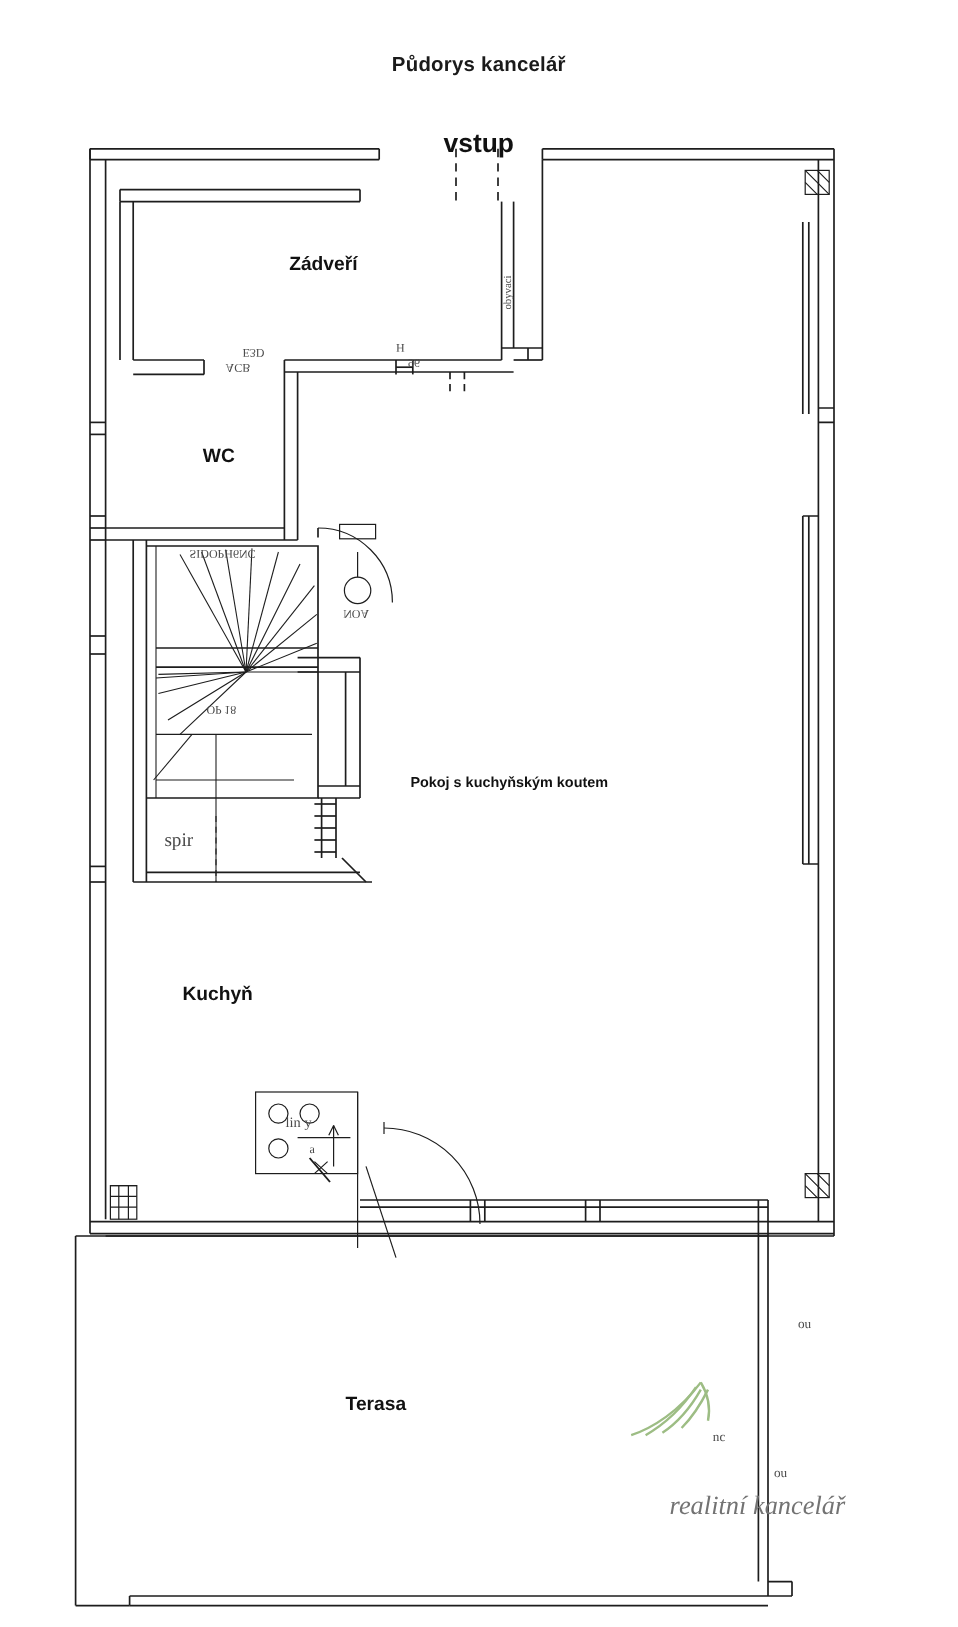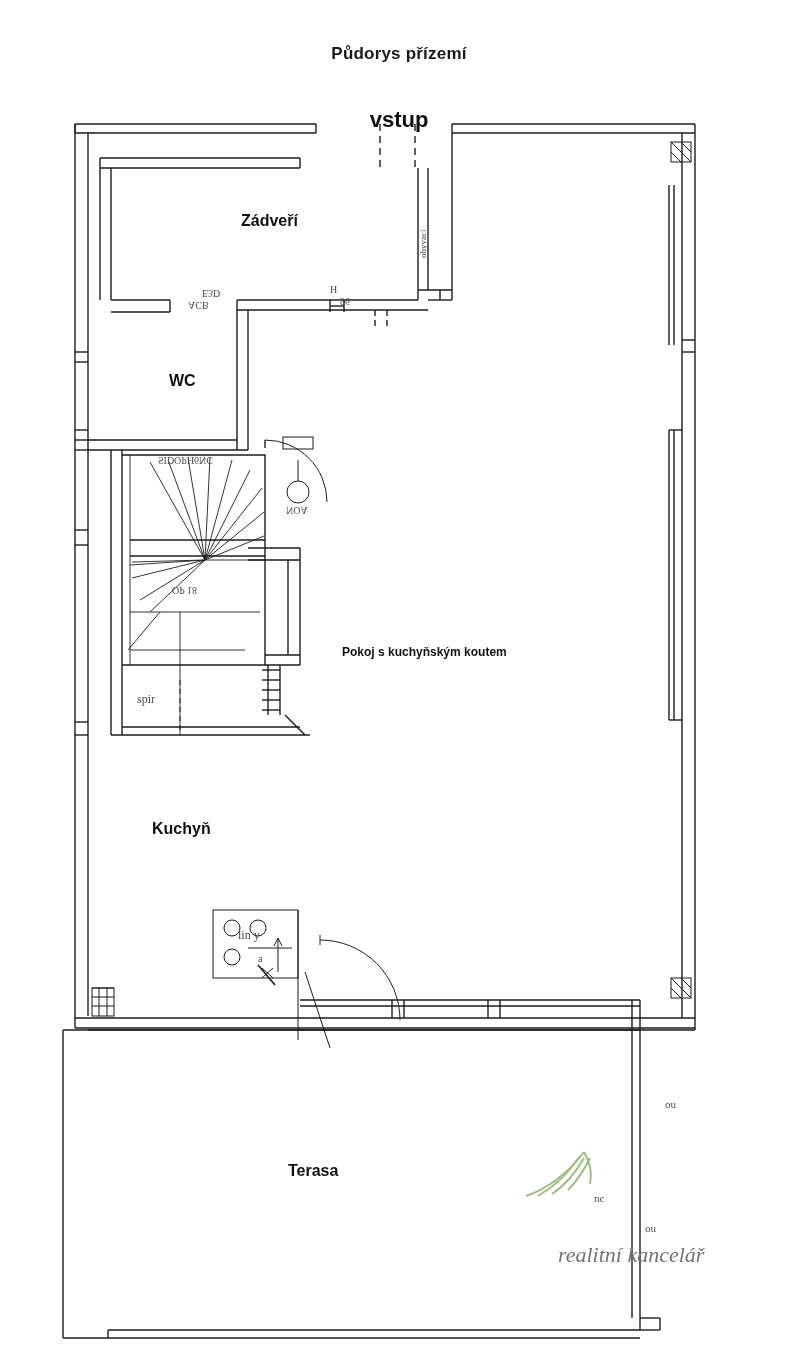--- a/index.html
+++ b/index.html
@@ -267,37 +267,37 @@
     <path d="M108 1330 L640 1330"></path>
     <path d="M640 1030 L640 1330"></path>
     <path d="M632 1030 L632 1318"></path>
     <path d="M640 1318 L660 1318"></path>
     <path d="M660 1318 L660 1330"></path>
     <path d="M640 1330 L660 1330"></path>
     <path d="M108 1338 L640 1338"></path>
   </g>
 </svg>
 
-<div class="title">Půdorys přízemí</div>
+<div class="title">Půdorys kancelář</div>
 
 <div class="lbl lbl-vstup">vstup</div>
 <div class="lbl lbl-zadveri">Zádveří</div>
 <div class="lbl lbl-wc">WC</div>
 <div class="lbl lbl-pokoj">Pokoj s kuchyňským koutem</div>
 <div class="lbl lbl-kuchyn">Kuchyň</div>
 <div class="lbl lbl-terasa">Terasa</div>
 
 <div class="small flipv" style="left:158px; top:455px;">SIDOPH6NC</div>
 <div class="small flipv" style="left:286px; top:505px;">NOA</div>
 <div class="small flipv" style="left:188px; top:300px;">ACB</div>
 <div class="small flipv" style="left:202px; top:288px;">E3D</div>
 <div class="small flipv" style="left:340px; top:296px;">96</div>
 <div class="small flipv" style="left:330px; top:284px;">H</div>
 <div class="small flipv" style="left:172px; top:585px;">OP 18</div>
-<div class="small" style="left:137px; top:692px; font-size:12px;">spir</div>
+<div class="small" style="left:137px; top:692px; font-size:16px;">spir</div>
 <div class="small" style="left:238px; top:928px; font-size:12px;">lin y</div>
 <div class="small" style="left:258px; top:953px;">a</div>
 <div class="small" style="left:665px; top:1098px; font-size:11px;">ou</div>
 <div class="small" style="left:645px; top:1222px; font-size:11px;">ou</div>
 <div class="small" style="left:594px; top:1192px; font-size:11px;">nc</div>
 <div class="small rot90" style="left:418px; top:258px; font-size:9px;">obyvaci</div>
 
 <div class="wm">
   <svg class="wm-leaf" width="140" height="70" viewBox="0 0 140 70">
     <g fill="none" stroke="#9dbd84" stroke-width="2">

